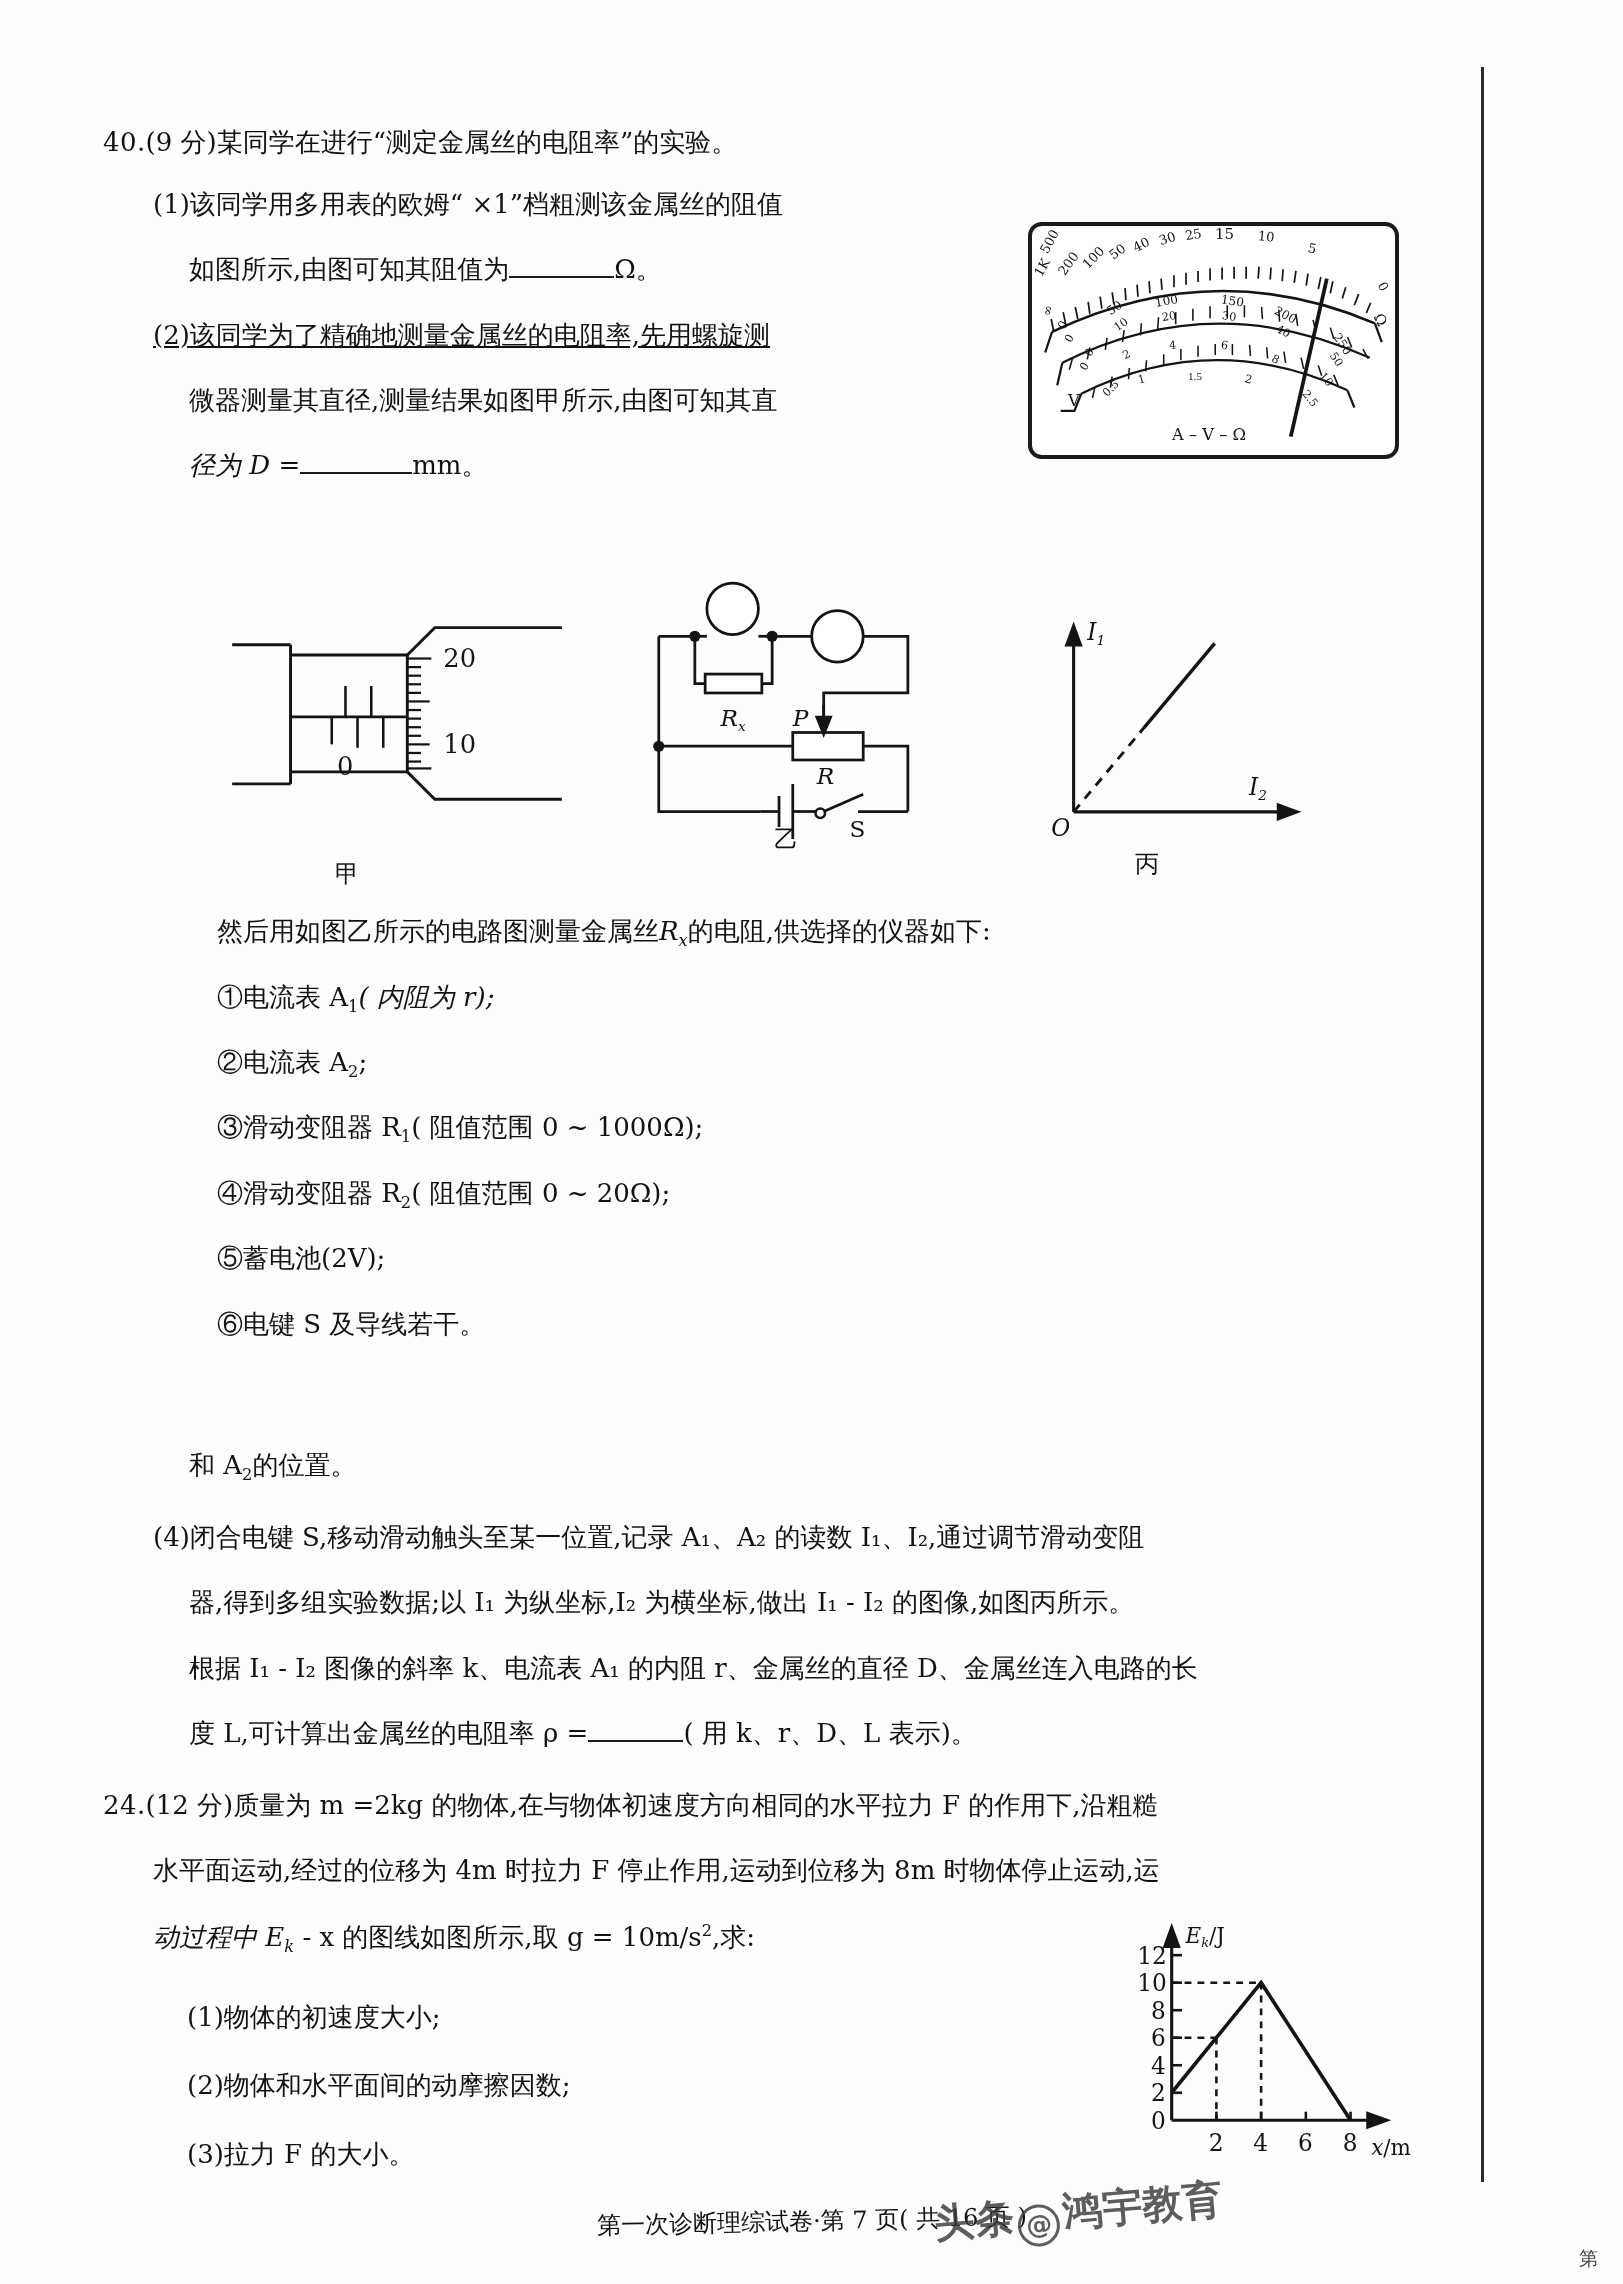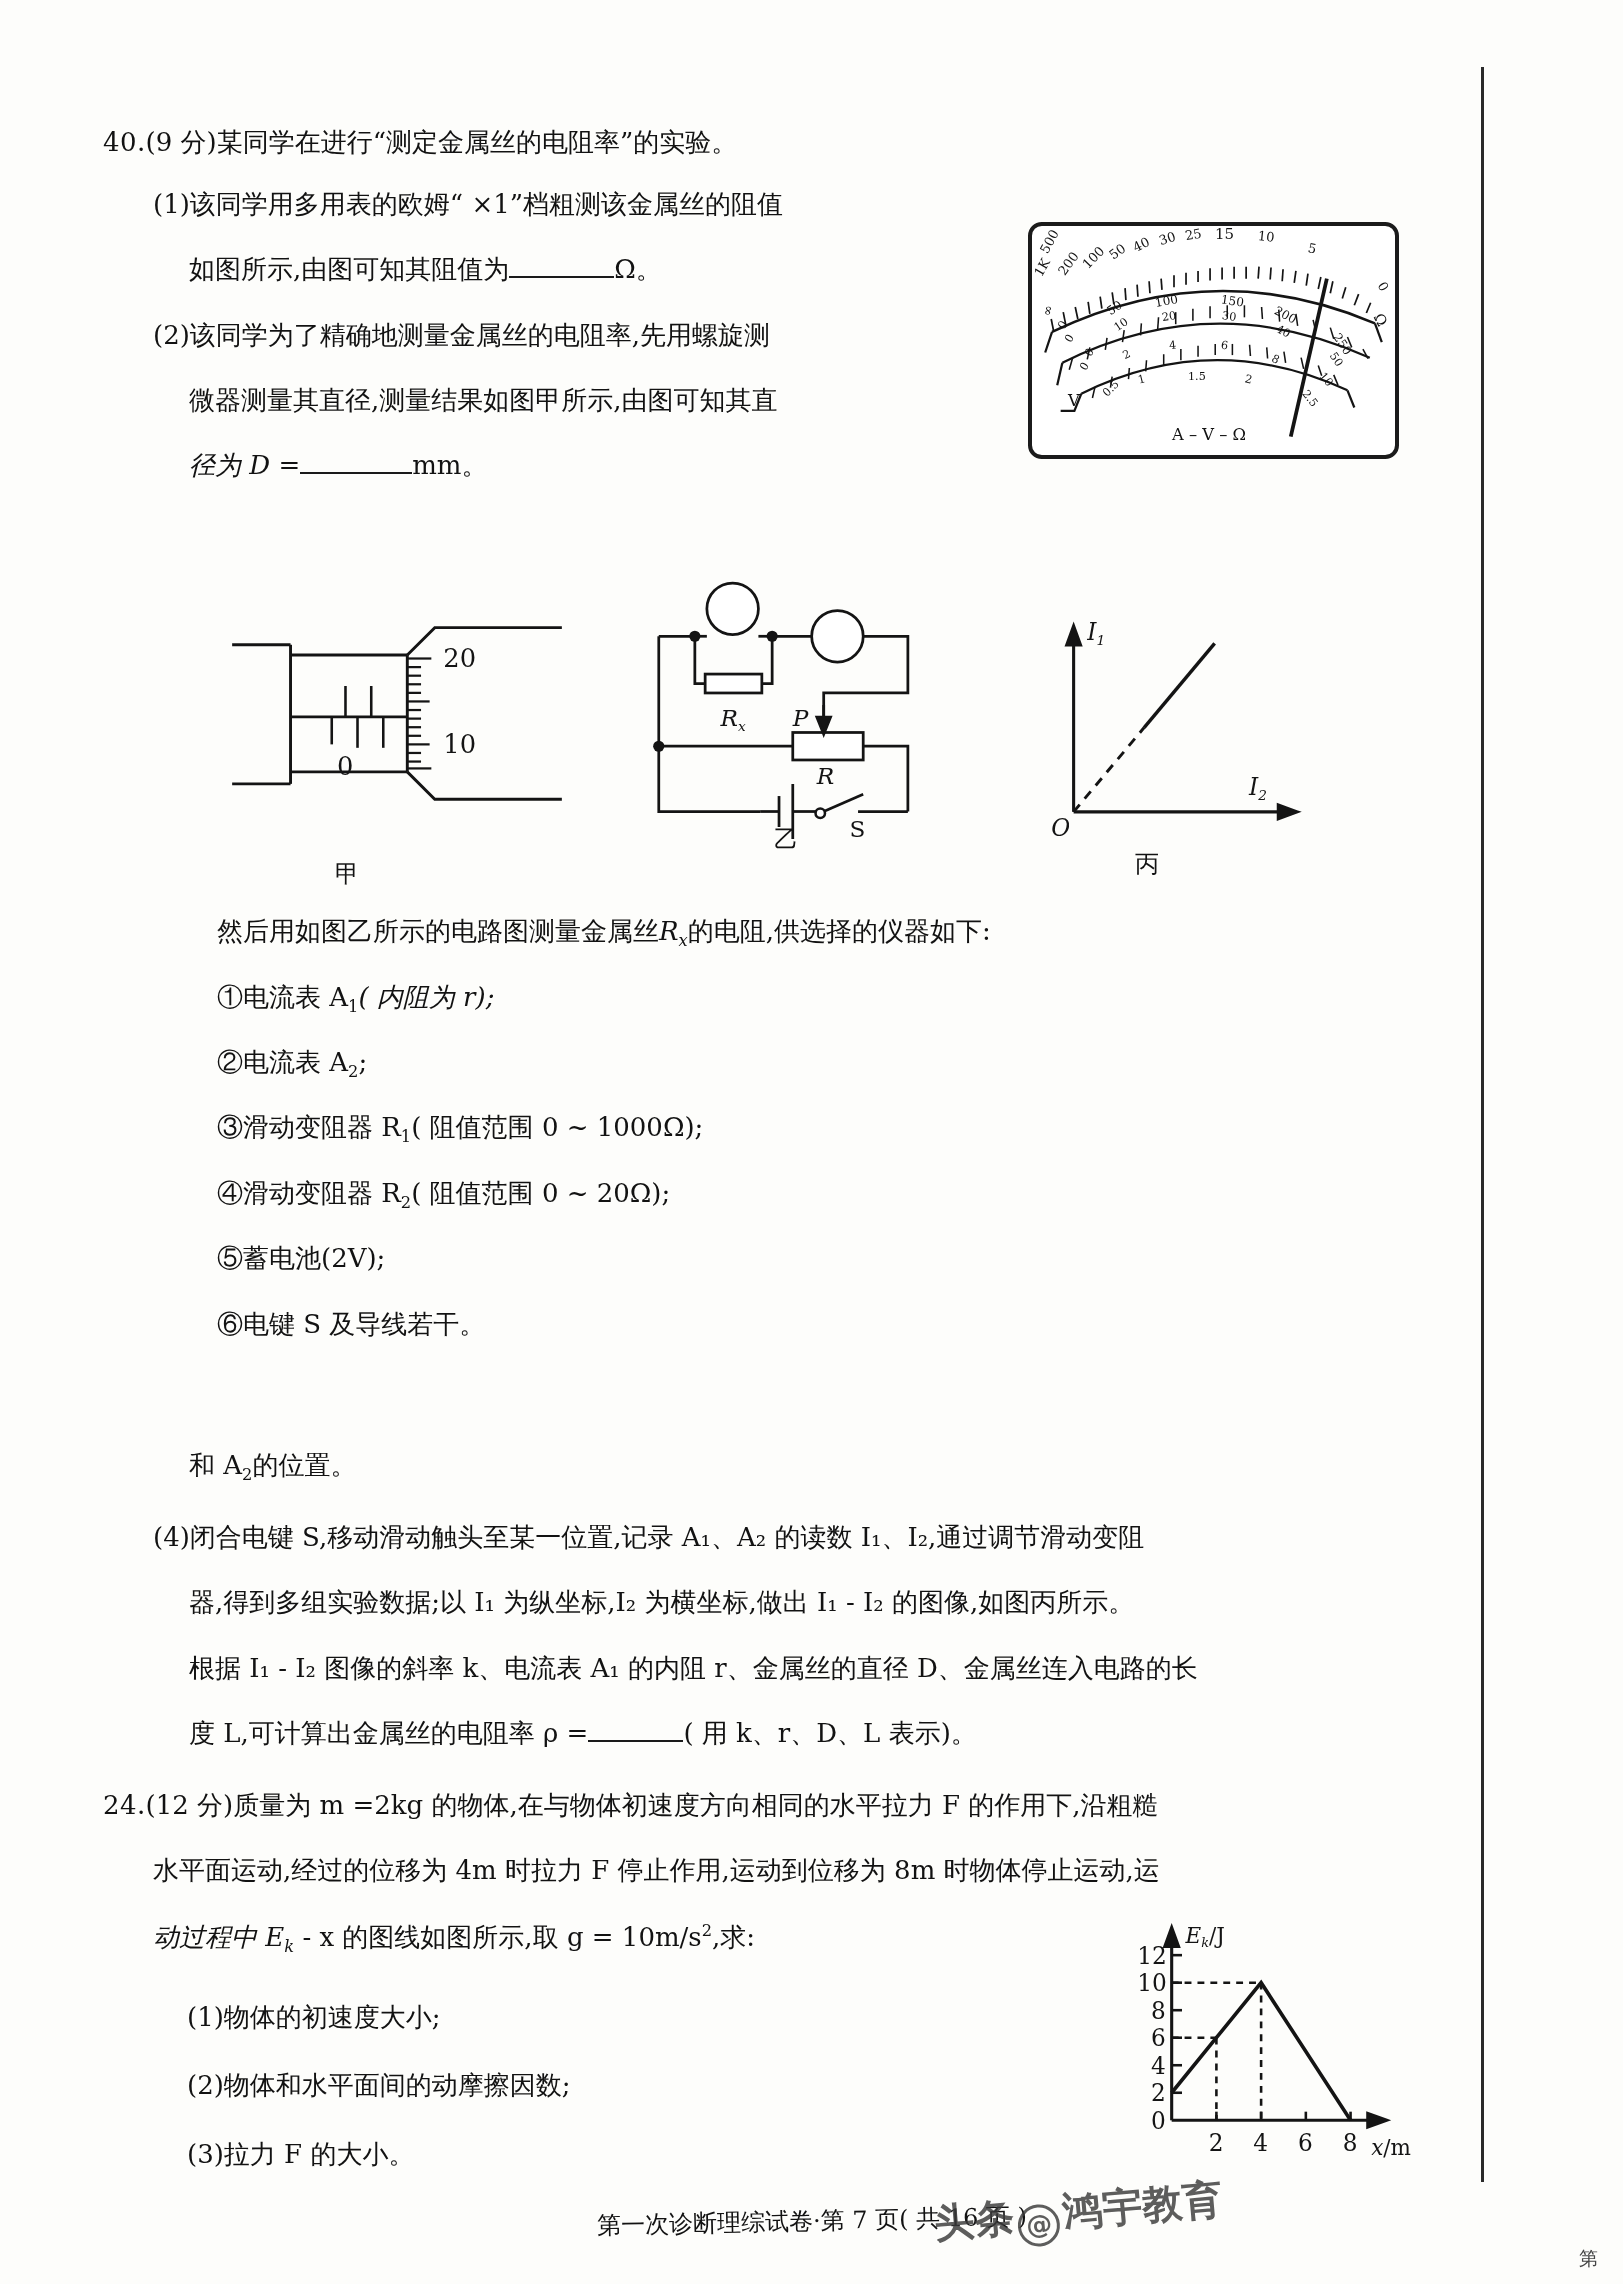--- a/index.html
+++ b/index.html
@@ -65,21 +65,21 @@
   </div>
 
   <div class="ln" style="left:153px;top:191px;">
     <span>(1)</span><span>该同学用多用表的欧姆“ ×1”档粗测该金属丝的阻值</span>
   </div>
 
   <div class="ln" style="left:189px;top:256px;">
     <span>如图所示,由图可知其阻值为</span><span class="blank w1"></span><span>Ω。</span>
   </div>
 
-  <div class="ln" style="left:153px;top:322px;">
+  <div class="ln" style="left:153px;top:322px;text-decoration:underline;">
     <span>(2)</span><span>该同学为了精确地测量金属丝的电阻率,先用螺旋测</span>
   </div>
   <div class="ln" style="left:189px;top:387px;">
     <span>微器测量其直径,测量结果如图甲所示,由图可知其直</span>
   </div>
   <div class="ln" style="left:189px;top:452px;">
     <span class="it">径为 D =</span><span class="blank w2"></span><span>mm。</span>
   </div>
 
   <div class="meter">
@@ -199,21 +199,21 @@
     <div style="position:absolute;left:38px;top:110px;font-size:11.2px;transform:rotate(-60deg);">0</div>
     <div style="position:absolute;left:86px;top:96px;font-size:11.2px;transform:rotate(-34deg);">10</div>
     <div style="position:absolute;left:134px;top:88px;font-size:11.2px;transform:rotate(-8deg);">20</div>
     <div style="position:absolute;left:194px;top:88px;font-size:11.2px;transform:rotate(8deg);">30</div>
     <div style="position:absolute;left:248px;top:103px;font-size:11.2px;transform:rotate(28deg);">40</div>
     <div style="position:absolute;left:301px;top:131px;font-size:11.2px;transform:rotate(56deg);">50</div>
 
     <div style="position:absolute;left:53px;top:138px;font-size:11.2px;transform:rotate(-60deg);">0</div>
     <div style="position:absolute;left:74px;top:160px;font-size:11.2px;transform:rotate(-44deg);">0.5</div>
     <div style="position:absolute;left:110px;top:151px;font-size:11.2px;transform:rotate(-14deg);">1</div>
-    <div style="position:absolute;left:160px;top:148px;font-size:11.2px;">1.5</div>
+    <div style="position:absolute;left:160px;top:148px;font-size:11.2px;font-family:Liberation Serif, serif;">1.5</div>
     <div style="position:absolute;left:217px;top:151px;font-size:11.2px;transform:rotate(14deg);">2</div>
     <div style="position:absolute;left:273px;top:170px;font-size:11.2px;transform:rotate(52deg);">2.5</div>
 
     <div style="position:absolute;left:58px;top:124px;font-size:11.2px;transform:rotate(-60deg);">0</div>
     <div style="position:absolute;left:95px;top:126px;font-size:11.2px;transform:rotate(-24deg);">2</div>
     <div style="position:absolute;left:141px;top:117px;font-size:11.2px;transform:rotate(-6deg);">4</div>
     <div style="position:absolute;left:193px;top:117px;font-size:11.2px;transform:rotate(8deg);">6</div>
     <div style="position:absolute;left:244px;top:131px;font-size:11.2px;transform:rotate(26deg);">8</div>
     <div style="position:absolute;left:291px;top:151px;font-size:11.2px;transform:rotate(50deg);">10</div>
 

